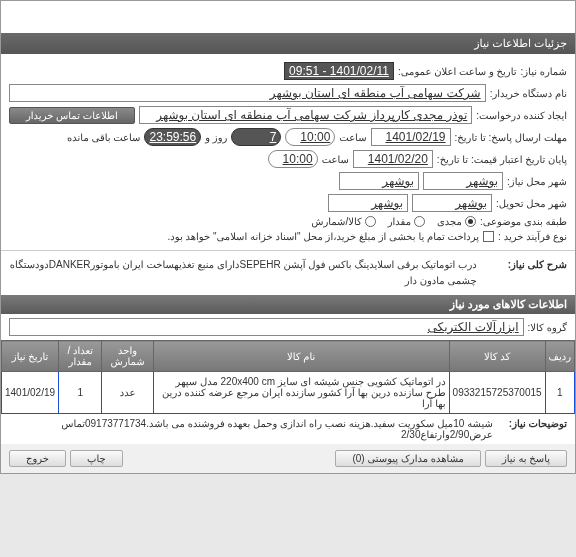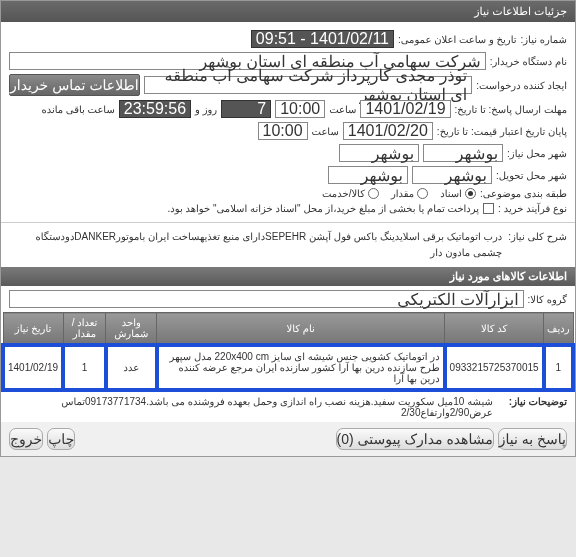--- a/index.html
+++ b/index.html
@@ -13,20 +13,21 @@
   .window {
     width: 576px;
     background: #fff;
     border: 1px solid #999;
   }
   .titlebar {
     background: linear-gradient(#6a6a6a, #555);
     color: #fff;
     padding: 4px 8px;
     font-size: 11px;
+    margin-top: 32px;
   }
   .section {
     padding: 6px 8px;
     border-bottom: 1px solid #ccc;
   }
   .row {
     display: flex;
     align-items: center;
     padding: 2px 0;
     gap: 4px;
@@ -34,49 +35,49 @@
   }
   .label {
     font-size: 10px;
     color: #333;
     white-space: nowrap;
   }
   .field {
     background: #fff;
     border: 1px solid #888;
     padding: 1px 4px;
-    font-size: 16px;
+    font-size: 12px;
     height: 18px;
     display: inline-flex;
     align-items: center;
     min-width: 40px;
+    text-decoration: underline;
   }
   .field.wide { flex: 1; min-width: 120px; }
   .field.med { min-width: 80px; }
-  .field.sm { min-width: 50px; }
+  .field.sm { min-width: 50px; border-radius: 9px; }
   .field.dark {
     background: #555;
     color: #fff;
     border-color: #333;
   }
   .btn {
     background: linear-gradient(#8a8a8a, #666);
     color: #fff;
     border: 1px solid #555;
-    padding: 2px 0;
-    font-size: 14px;
+    padding: 2px 16px;
+    font-size: 10px;
     border-radius: 2px;
     cursor: pointer;
     white-space: nowrap;
   }
   .btn.light {
     background: linear-gradient(#fafafa, #ddd);
     color: #333;
     border-color: #aaa;
-    border-radius: 7px;
   }
   .radio-group {
     display: inline-flex;
     gap: 12px;
     align-items: center;
   }
   .radio-item { display: inline-flex; align-items: center; gap: 3px; font-size: 10px; }
   .radio {
     width: 11px; height: 11px; border: 1px solid #666; border-radius: 50%;
     display: inline-flex; align-items: center; justify-content: center;
@@ -94,36 +95,36 @@
     padding: 3px 8px;
     font-size: 11px;
     font-weight: bold;
   }
   .desc-box {
     padding: 6px 8px;
     font-size: 10px;
     line-height: 1.6;
     display: flex;
   }
-  .desc-label { white-space: nowrap; font-weight: normal; padding-left: 6px; }
+  .desc-label { white-space: nowrap; font-weight: bold; padding-left: 6px; margin-left: 25px; }
   table {
     width: 100%;
     border-collapse: collapse;
     font-size: 10px;
   }
   th {
     background: linear-gradient(#999, #777);
     color: #fff;
     padding: 4px 3px;
     border: 1px solid #666;
     font-weight: normal;
     text-align: center;
   }
   td {
-    border: 4px solid #1d4ed8;
+    border: 1px solid #1d4ed8;
     padding: 4px 3px;
     text-align: center;
     vertical-align: middle;
   }
   td.right { text-align: right; }
   .footer {
     display: flex;
     justify-content: space-between;
     padding: 6px 8px;
     gap: 4px;
@@ -189,29 +190,29 @@
       <span class="label">شهر محل تحویل:</span>
       <span class="field med">بوشهر</span>
       <span class="field med">بوشهر</span>
     </div>
 
     <div class="row">
       <span class="label">طبقه بندی موضوعی:</span>
       <div class="radio-group">
         <span class="radio-item">
           <span class="radio checked"></span>
-          <span>اسناد</span>
+          <span>مجدی</span>
         </span>
         <span class="radio-item">
           <span class="radio"></span>
           <span>مقدار</span>
         </span>
         <span class="radio-item">
           <span class="radio"></span>
-          <span>کالا/خدمت</span>
+          <span>کالا/شمارش</span>
         </span>
       </div>
     </div>
 
     <div class="row">
       <span class="label">نوع فرآیند خرید :</span>
       <span class="checkbox"></span>
       <span class="label">پرداخت تمام یا بخشی از مبلغ خرید،از محل "اسناد خزانه اسلامی" خواهد بود.</span>
     </div>
 

